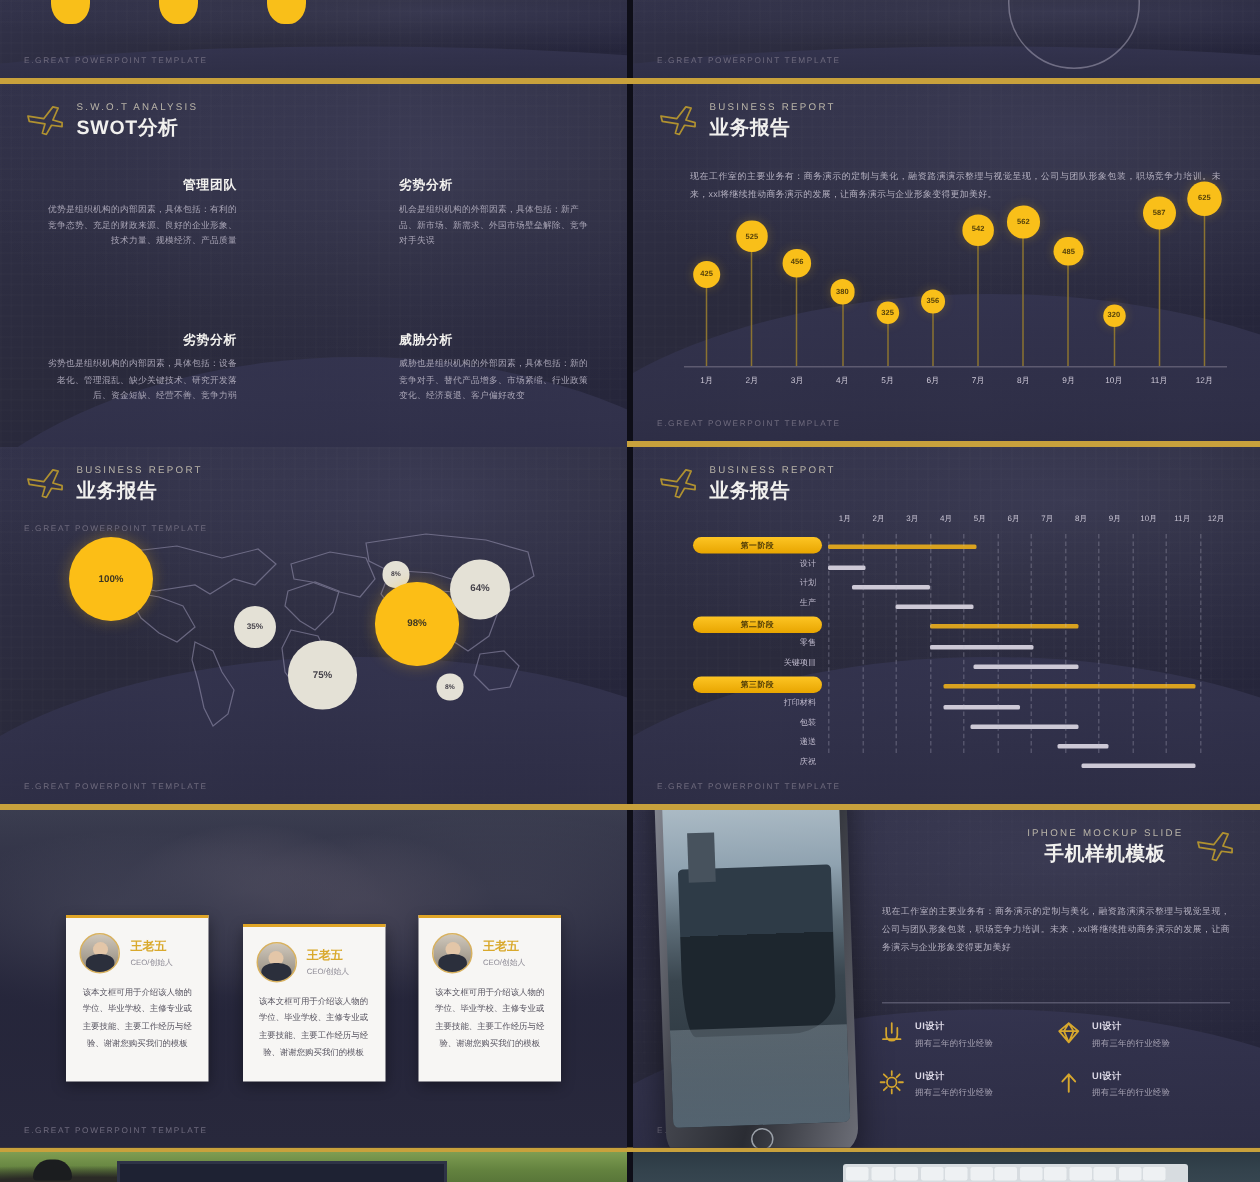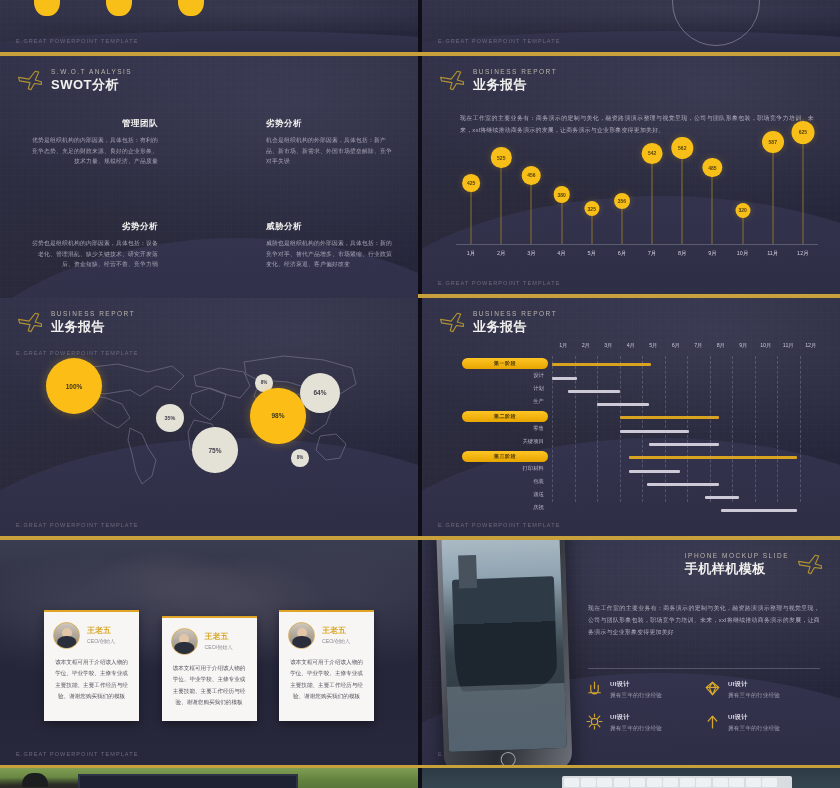--- a/index.html
+++ b/index.html
@@ -40,21 +40,21 @@
     border-radius:50% 50% 0 0 / 60% 60% 0 0;
     background:linear-gradient(180deg,#353551,#262639);
     opacity:.85;
   }
 
   
   .shead { position:absolute; left:16px; top:12px; display:flex; align-items:center; gap:7px; z-index:4; }
   .shead.right { left:auto; right:16px; flex-direction:row-reverse; }
   .plane { width:28px; height:24px; flex:none; opacity:.95; }
   .shead .txt { line-height:1; }
-  .shead.right .txt { text-align:left; }
+  .shead.right .txt { text-align:center; }
   .kicker { font-size:6.5px; letter-spacing:1.5px; color:#b9b4a8; text-transform:uppercase; margin-bottom:3px; }
   .stitle { font-size:13px; font-weight:700; color:#f1f0ee; letter-spacing:.5px; }
 
   .foot {
     position:absolute; left:16px; bottom:8px; z-index:4;
     font-size:5.5px; letter-spacing:1.1px; color:#6e6a7d; text-transform:uppercase;
   }
 
   
   .swot-wrap { position:absolute; inset:0; z-index:3; }

